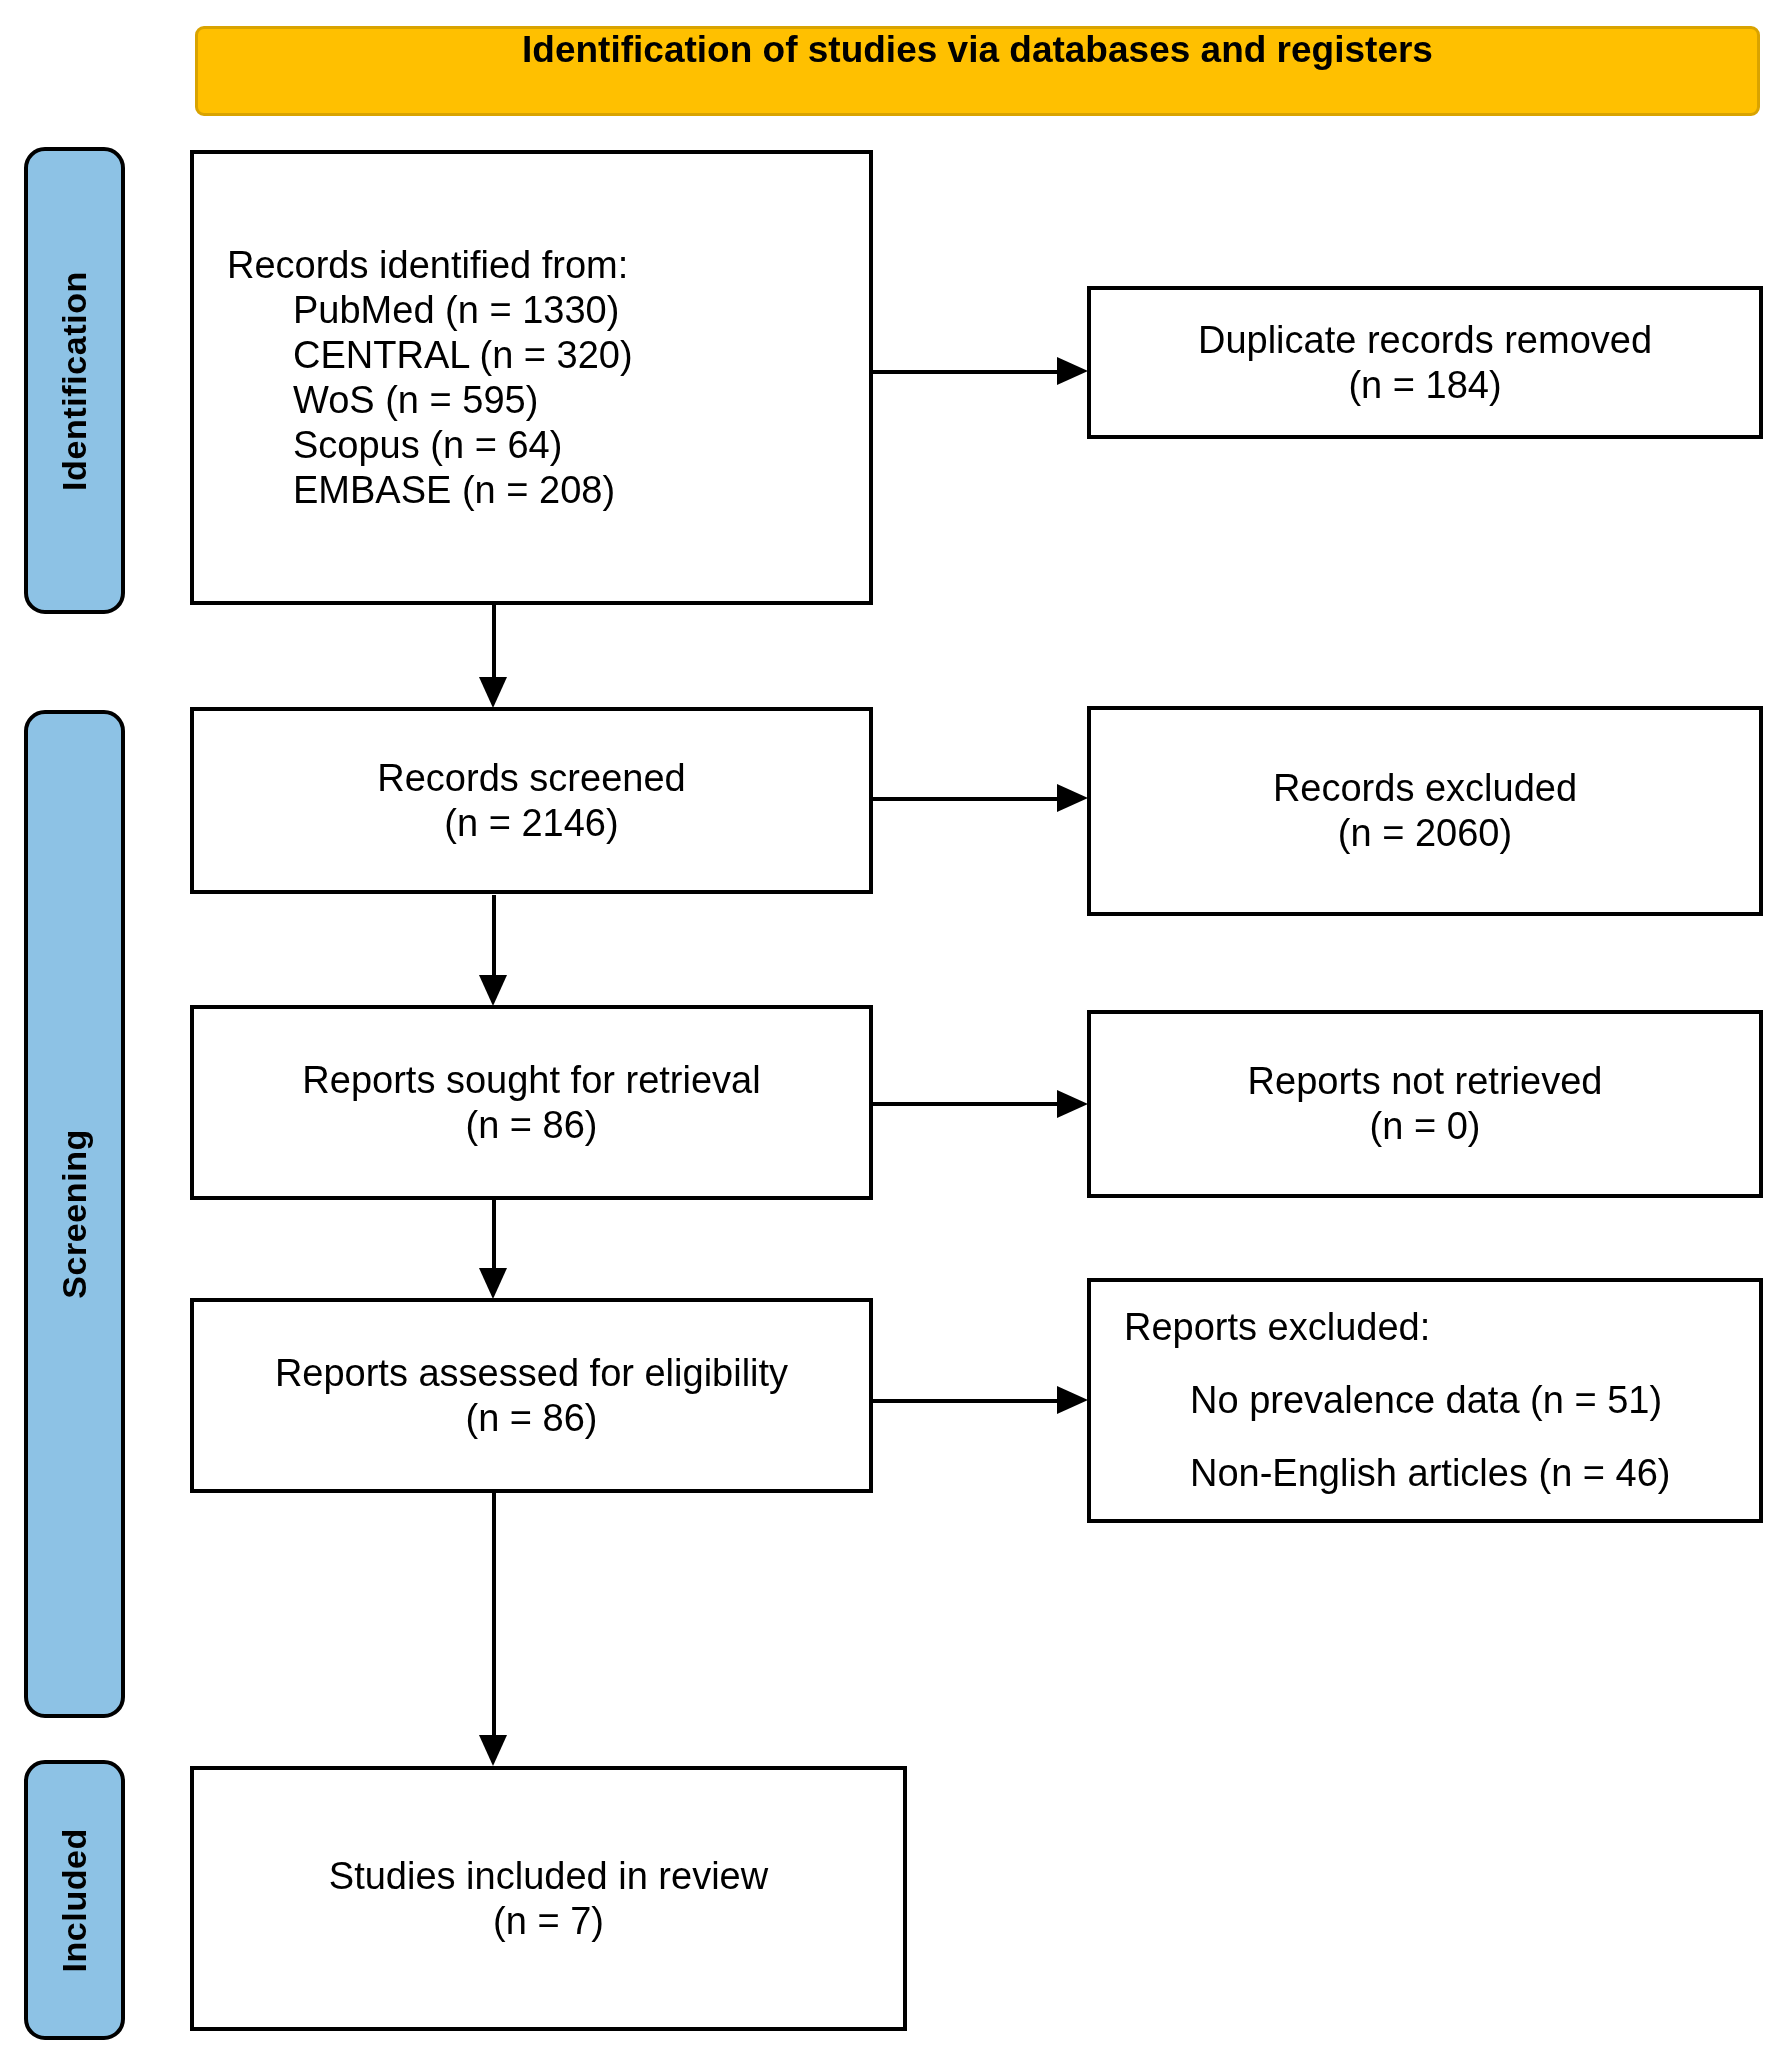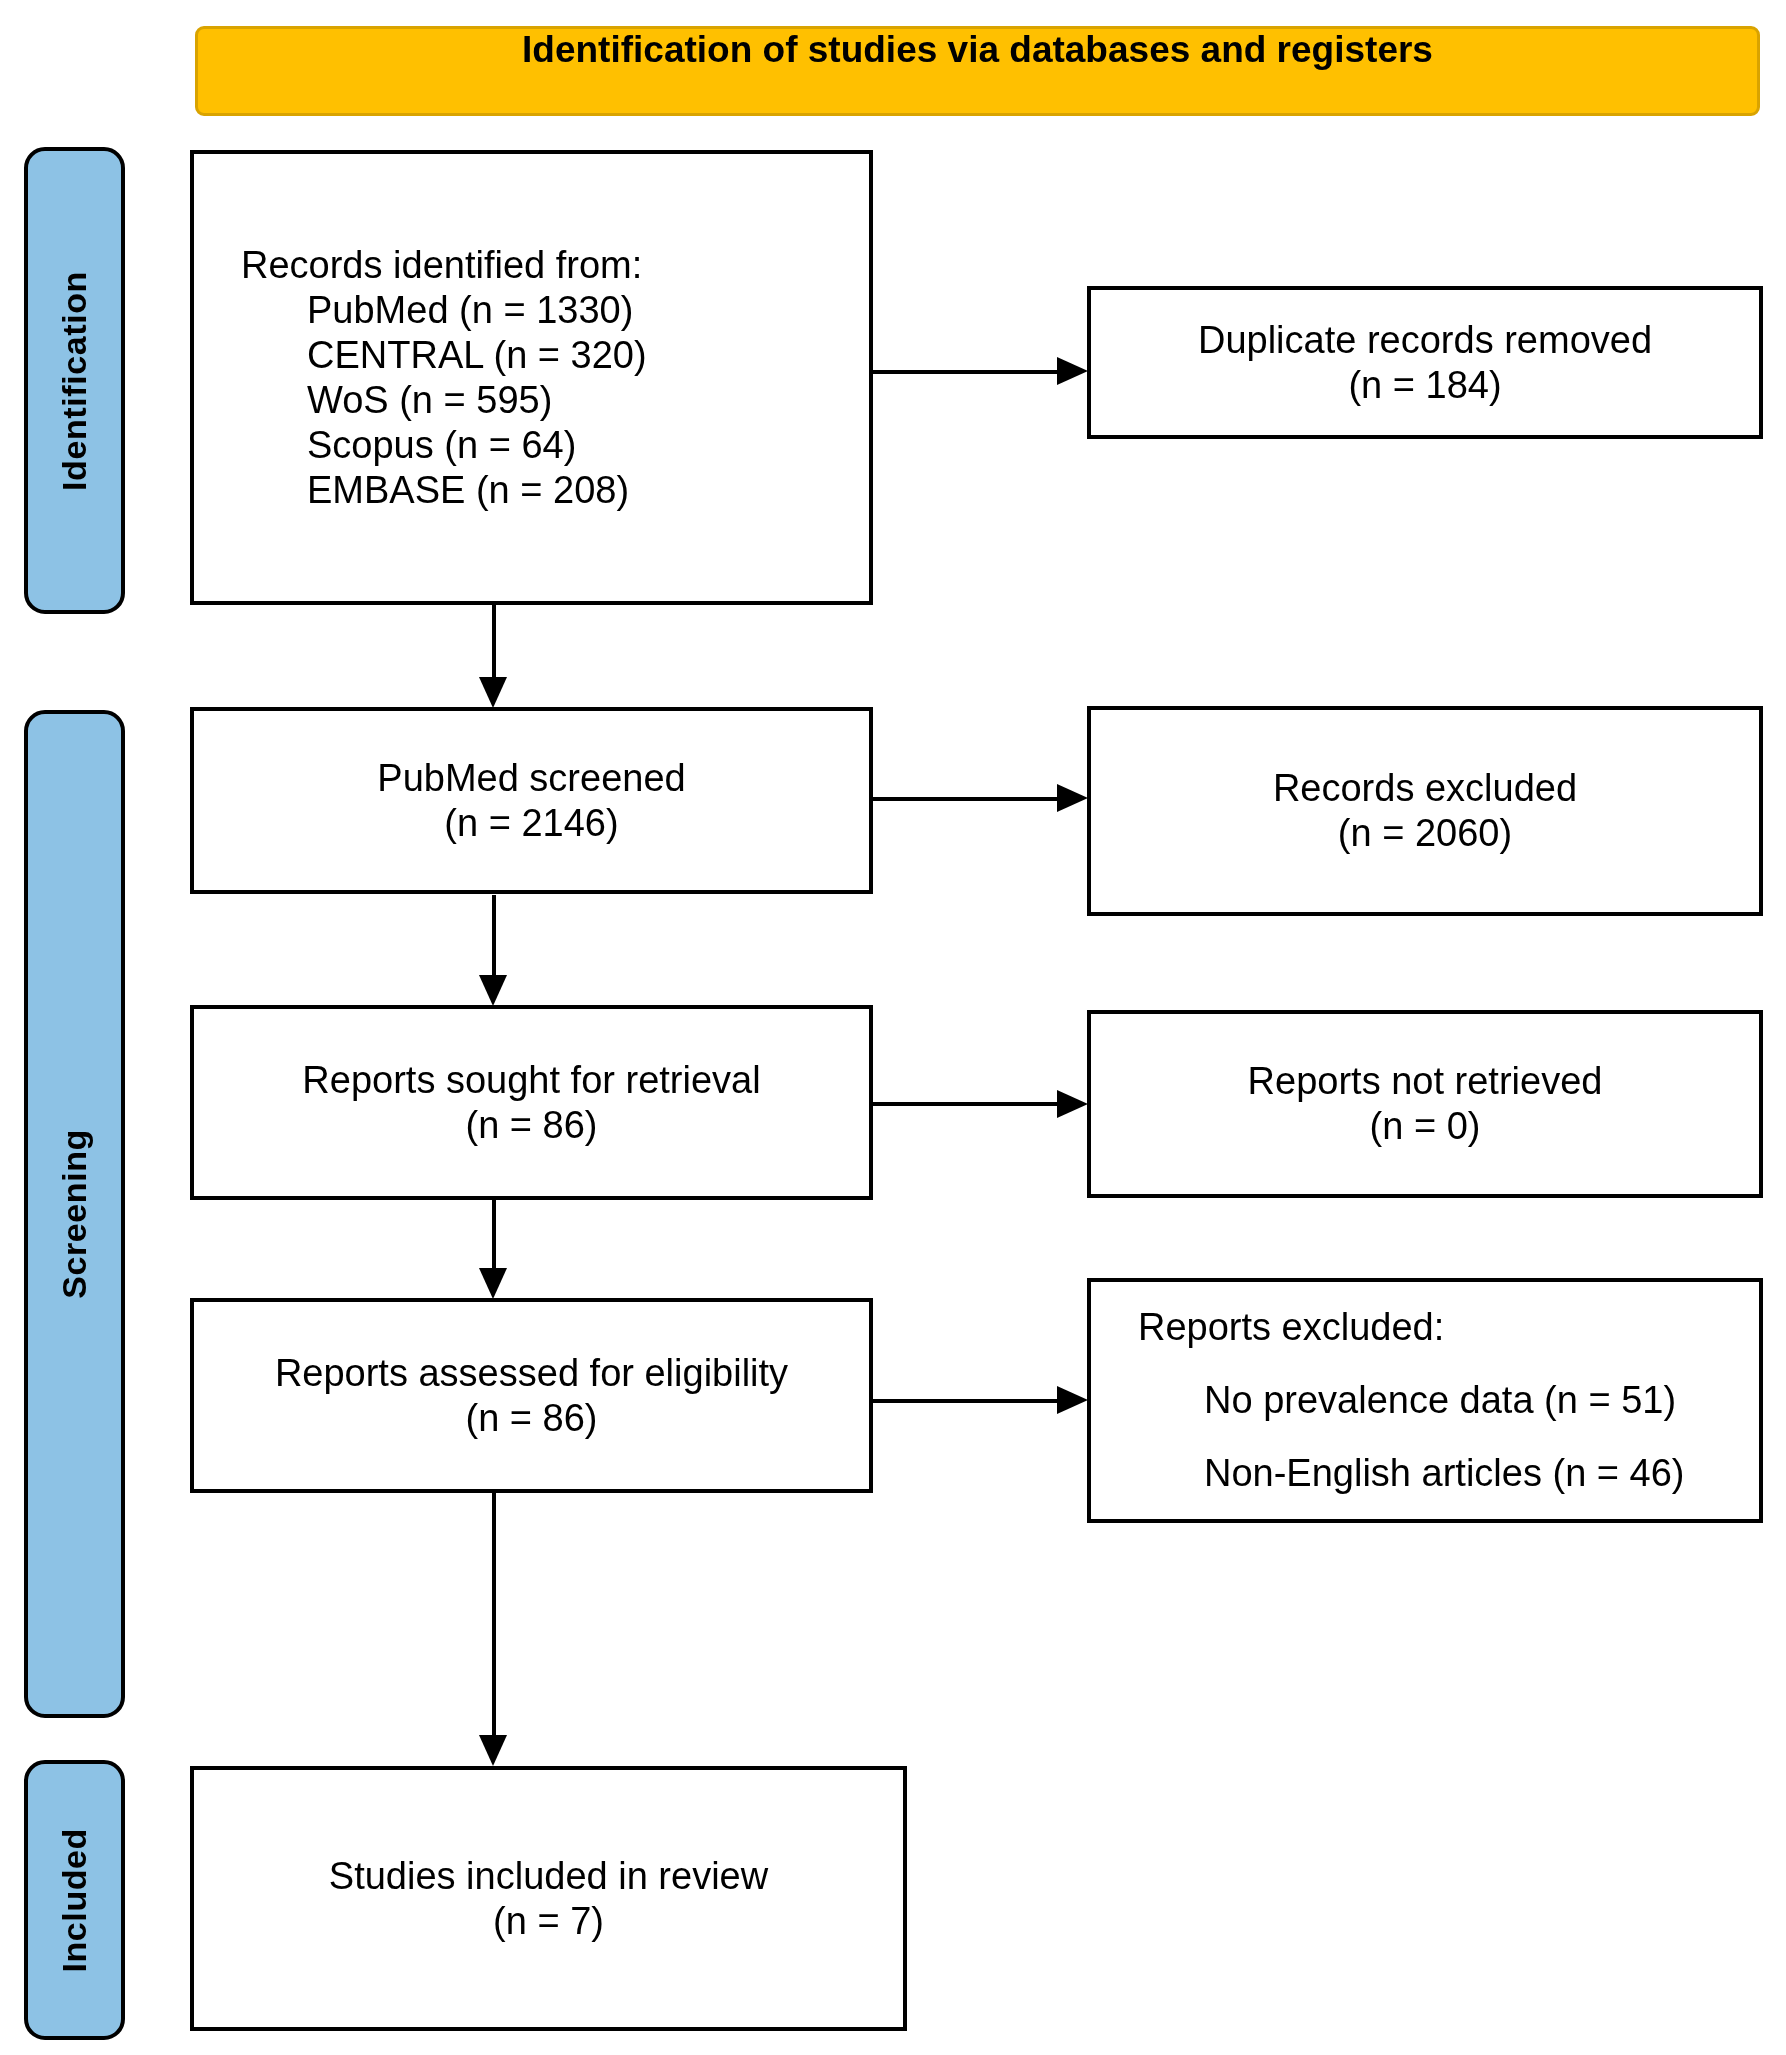--- a/index.html
+++ b/index.html
@@ -40,21 +40,21 @@
 
   .box {
     position: absolute;
     background: #ffffff;
     border: 4.1px solid var(--line, #000);
     box-sizing: border-box;
     display: flex; flex-direction: column; justify-content: center; align-items: center;
     text-align: center;
     font-size: 38px; line-height: 45px;
   }
-  .box.left-align { align-items: flex-start; text-align: left; padding-left: 47px; padding-right: 11.8px; }
+  .box.left-align { align-items: flex-start; text-align: left; padding-left: 33px; padding-right: 11.8px; }
   .box .indent { padding-left: 66px; }
 
   #box-identified { left: 190px;  top: 150px;  width: 683px; height: 455px; }
   #box-screened   { left: 190px;  top: 707px; width: 683px; height: 187px; }
   #box-sought     { left: 190px;  top: 1005px; width: 683px; height: 195px; }
   #box-assessed   { left: 190px;  top: 1298px; width: 683px; height: 195px; }
   #box-included   { left: 190px;  top: 1766px; width: 717px; height: 265px; }
 
   #box-duplicates       { left: 1087px; top: 286px;  width: 676px; height: 153px; }
   #box-records-excluded { left: 1087px; top: 706px; width: 676px; height: 210px; }
@@ -96,21 +96,21 @@
   <div class="box left-align" id="box-identified">
     <div>Records identified from:</div>
     <div class="indent">PubMed (n = 1330)</div>
     <div class="indent">CENTRAL (n = 320)</div>
     <div class="indent">WoS (n = 595)</div>
     <div class="indent">Scopus (n = 64)</div>
     <div class="indent">EMBASE (n = 208)</div>
   </div>
 
   <div class="box" id="box-screened">
-    <div>PubMed screened</div>
+    <div>Records screened</div>
     <div>(n = 2146)</div>
   </div>
 
   <div class="box" id="box-sought">
     <div>Reports sought for retrieval</div>
     <div>(n = 86)</div>
   </div>
 
   <div class="box" id="box-assessed">
     <div>Reports assessed for eligibility</div>

